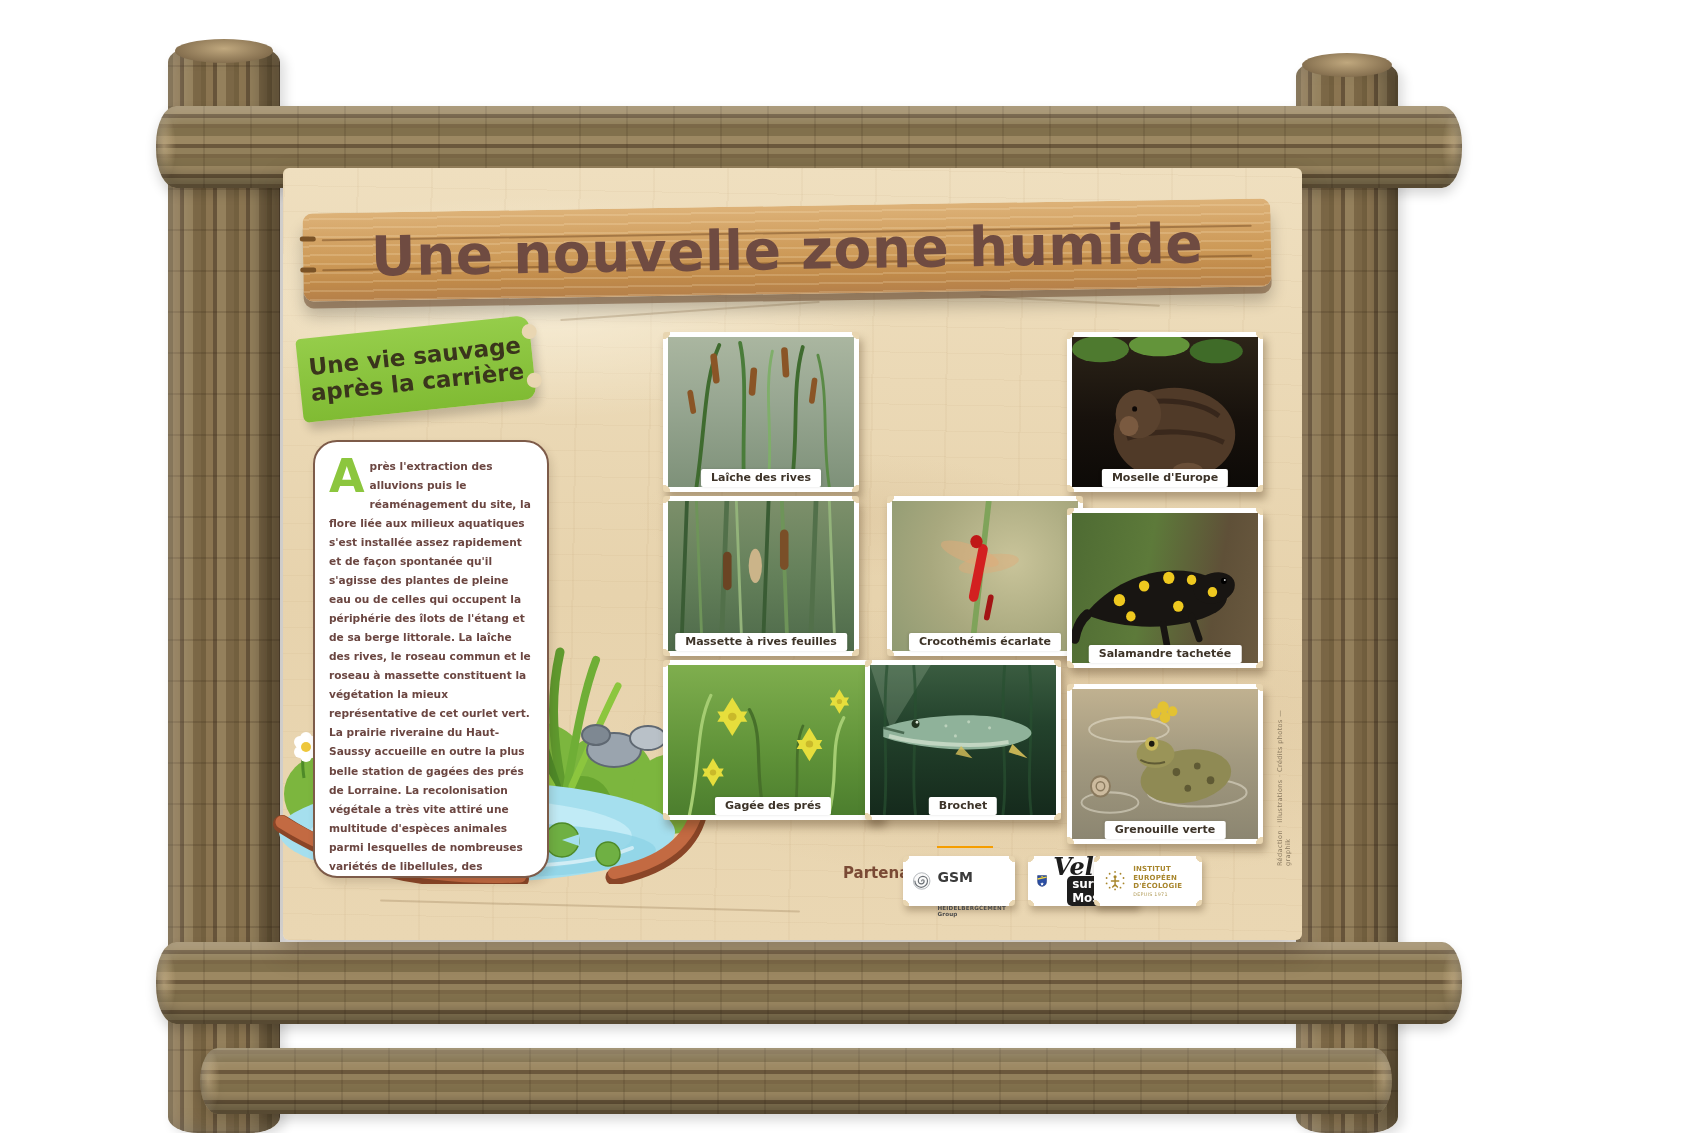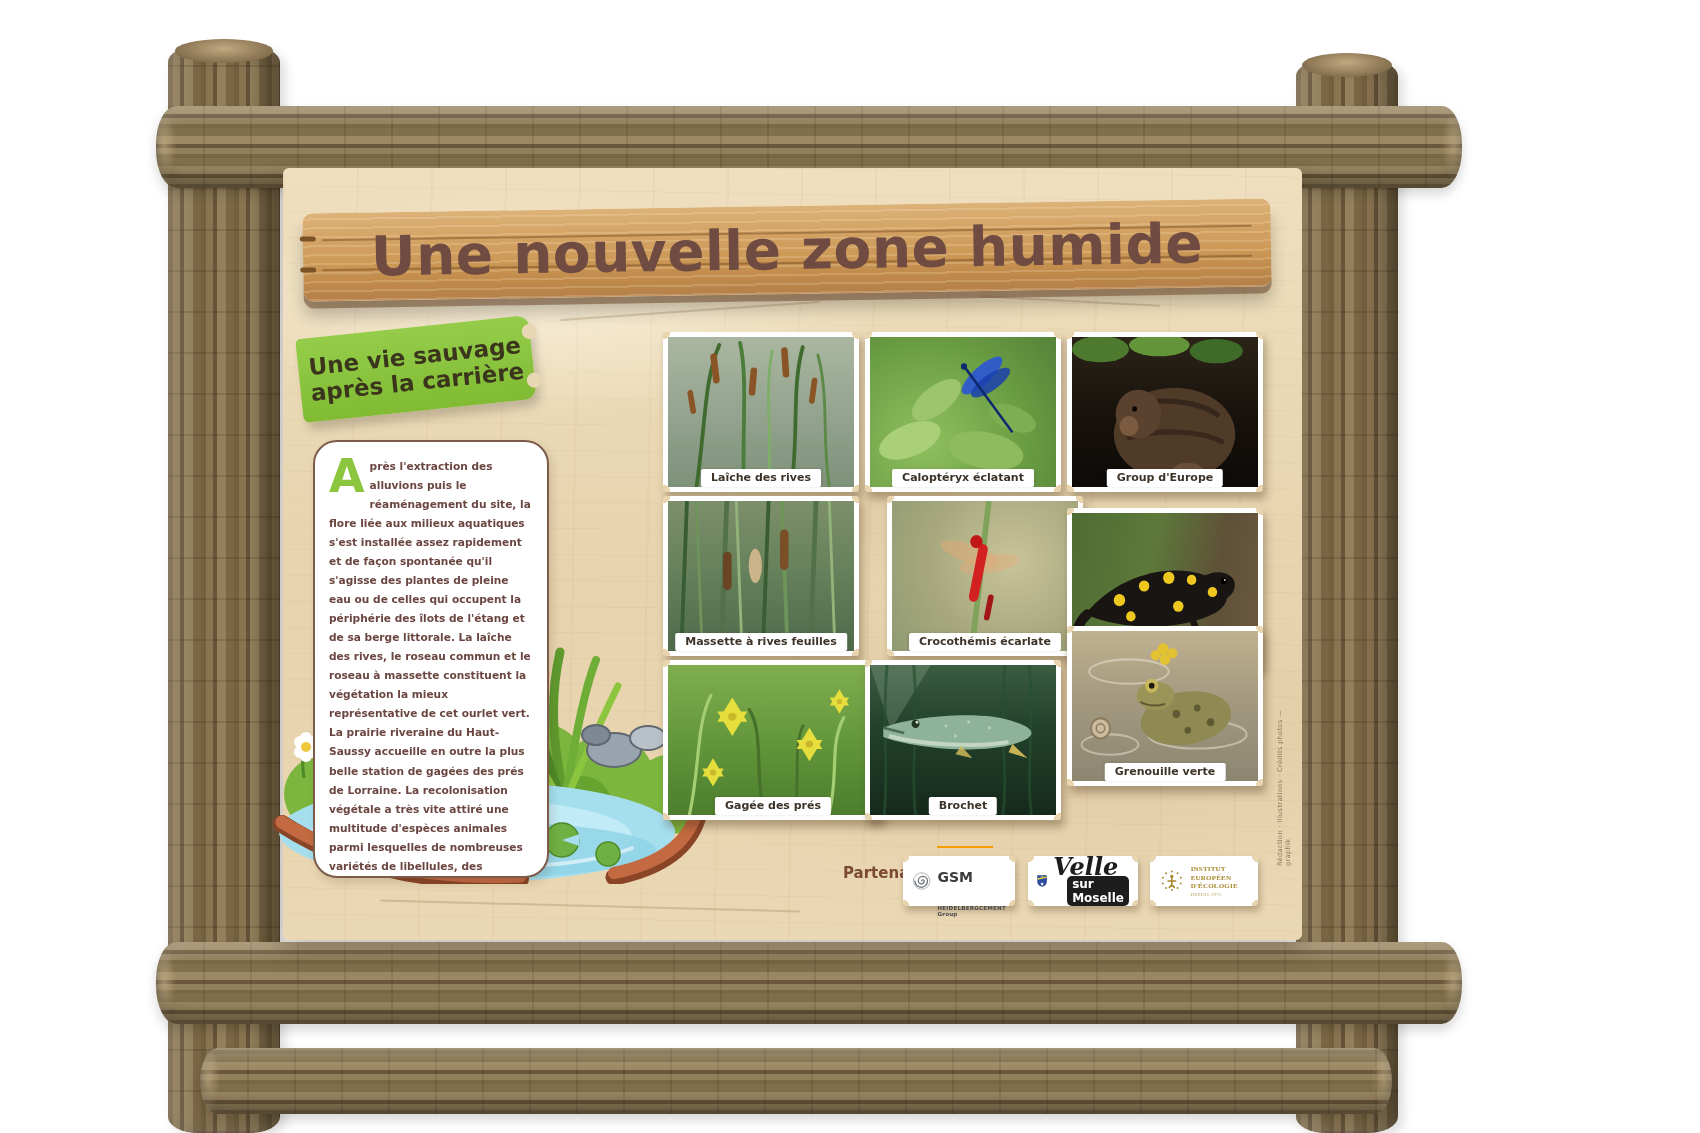--- a/index.html
+++ b/index.html
@@ -103,21 +103,21 @@
   .pcard{position:absolute;z-index:6;top:856px;height:50px;border-radius:4px;
     background:
       radial-gradient(circle at 0 0, #e8d5b0 6px, rgba(0,0,0,0) 6.5px),
       radial-gradient(circle at 100% 0, #e8d5b0 6px, rgba(0,0,0,0) 6.5px),
       radial-gradient(circle at 0 100%, #e8d5b0 6px, rgba(0,0,0,0) 6.5px),
       radial-gradient(circle at 100% 100%, #e8d5b0 6px, rgba(0,0,0,0) 6.5px),
       #fff;
     box-shadow:2px 5px 7px rgba(70,45,20,.3);display:flex;align-items:center;padding:3px 9px;gap:6px;box-sizing:border-box;}
   #pcard-gsm{left:903px;width:112px;}
   #pcard-velle{left:1028px;width:110px;}
-  #pcard-institut{left:1150px;width:108px;font-family:Liberation Serif, serif;}
+  #pcard-institut{left:1094px;width:108px;}
   .gsm-text{display:flex;flex-direction:column;gap:20px;}
   .gsm-bar{width:56px;height:2px;background:#f59d00;margin-bottom:2px;}
   .gsm-name{font-size:14px;font-weight:800;color:#3b3b3b;line-height:1;}
   .gsm-group{font-size:5.6px;font-weight:bold;color:#4a4a4a;letter-spacing:.2px;margin-top:1px;}
   .velle-text{display:flex;flex-direction:column;align-items:flex-start;}
   .velle-name{font-family:"DejaVu Serif",serif;font-style:italic;font-weight:bold;font-size:24px;color:#1d1d1d;line-height:.9;}
   .velle-sub{font-size:12px;font-weight:bold;color:#fff;background:#1d1d1d;padding:1px 5px;border-radius:5px;margin:-2px 0 0 14px;}
   .inst-text{display:flex;flex-direction:column;}
   .inst-l1,.inst-l2{font-size:7px;font-weight:800;color:#a8862c;line-height:1.25;letter-spacing:.2px;}
   .inst-l3{font-size:4.8px;color:#b09a56;margin-top:1px;letter-spacing:.3px;}
@@ -247,52 +247,37 @@
           <rect x="86" y="30" width="7" height="28" rx="3.5" transform="rotate(5 90 44)"></rect>
           <rect x="120" y="10" width="7" height="30" rx="3.5" transform="rotate(-4 124 25)"></rect>
           <rect x="150" y="40" width="6" height="26" rx="3" transform="rotate(8 153 53)"></rect>
           <rect x="22" y="52" width="6" height="24" rx="3" transform="rotate(-10 25 64)"></rect>
         </g>
       </svg>
     </div>
     <div class="caption">Laîche des rives</div>
   </div>
 
-  <div class="card" style="left:865px;top:332px;">
-    <div class="photo p2">
-      <svg viewBox="0 0 196 148" preserveAspectRatio="none">
-        <ellipse cx="42" cy="102" rx="34" ry="16" fill="#a9cf78" transform="rotate(-20 42 102)"></ellipse>
-        <ellipse cx="122" cy="112" rx="40" ry="18" fill="#8fbb5f" transform="rotate(10 122 112)"></ellipse>
-        <ellipse cx="70" cy="62" rx="30" ry="14" fill="#9cc56e" transform="rotate(-35 70 62)"></ellipse>
-        <ellipse cx="150" cy="80" rx="26" ry="12" fill="#7fad52" transform="rotate(20 150 80)"></ellipse>
-        <ellipse cx="118" cy="38" rx="27" ry="9" fill="#2b55d4" opacity=".9" transform="rotate(-40 118 38)"></ellipse>
-        <ellipse cx="127" cy="45" rx="24" ry="8" fill="#1a3fae" opacity=".85" transform="rotate(-33 127 45)"></ellipse>
-        <path d="M100,30 L150,94" stroke="#0e2a6e" stroke-width="2.6" fill="none"></path>
-        <circle cx="99" cy="29" r="3.2" fill="#0e2a6e"></circle>
-      </svg>
-    </div>
-    <div class="caption">Caloptéryx éclatant</div>
-  </div>
 
   <div class="card" style="left:1067px;top:332px;">
     <div class="photo p3">
       <svg viewBox="0 0 196 148" preserveAspectRatio="none">
         <ellipse cx="30" cy="12" rx="30" ry="13" fill="#4e7a2f"></ellipse>
         <ellipse cx="92" cy="8" rx="32" ry="11" fill="#63943a"></ellipse>
         <ellipse cx="152" cy="14" rx="28" ry="12" fill="#3f6b28"></ellipse>
         <ellipse cx="108" cy="96" rx="64" ry="46" fill="#503a28"></ellipse>
         <path d="M60,70 C80,60 130,60 155,78" stroke="rgba(25,16,10,.45)" stroke-width="5" fill="none"></path>
         <path d="M58,100 C90,90 135,92 160,104" stroke="rgba(25,16,10,.4)" stroke-width="5" fill="none"></path>
         <circle cx="70" cy="76" r="24" fill="#5a422e"></circle>
         <circle cx="60" cy="88" r="10" fill="#7a5a40"></circle>
         <circle cx="66" cy="71" r="2.6" fill="#0d0806"></circle>
         <ellipse cx="122" cy="132" rx="16" ry="8" fill="#6a4f38"></ellipse>
       </svg>
     </div>
-    <div class="caption">Group d'Europe</div>
+    <div class="caption">Moselle d'Europe</div>
   </div>
 
   <div class="card" style="left:663px;top:496px;">
     <div class="photo p4">
       <svg viewBox="0 0 196 148" preserveAspectRatio="none">
         <g fill="none" stroke-linecap="round">
           <path d="M14,148 L20,0" stroke="#3a5c34" stroke-width="4"></path>
           <path d="M36,148 L30,0" stroke="#6e9459" stroke-width="3"></path>
           <path d="M56,148 L62,0" stroke="#52704a" stroke-width="5"></path>
           <path d="M78,148 L72,0" stroke="#93b37a" stroke-width="3"></path>
@@ -395,21 +380,21 @@
             <circle cx="80" cy="60" r="1.6"></circle>
             <circle cx="104" cy="56" r="1.6"></circle>
             <circle cx="126" cy="62" r="1.6"></circle>
             <circle cx="90" cy="70" r="1.6"></circle>
           </g>
       </svg>
     </div>
     <div class="caption">Brochet</div>
   </div>
 
-  <div class="card" style="left:1067px;top:626px;">
+  <div class="card" style="left:1067px;top:684px;">
     <div class="photo p9">
       <svg viewBox="0 0 196 148" preserveAspectRatio="none">
         <g fill="none" stroke="rgba(245,240,225,.45)" stroke-width="2">
           <ellipse cx="60" cy="40" rx="42" ry="12"></ellipse>
             <ellipse cx="132" cy="102" rx="52" ry="14"></ellipse>
             <ellipse cx="40" cy="112" rx="30" ry="10"></ellipse>
         </g>
         <g fill="#e3c232">
             <circle cx="96" cy="18" r="6"></circle>
             <circle cx="106" cy="22" r="5"></circle>

